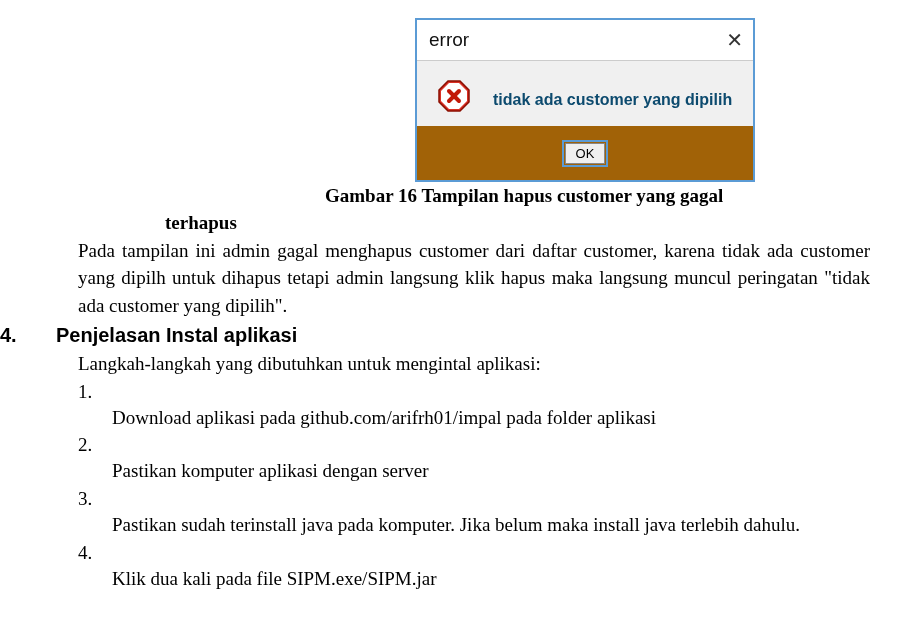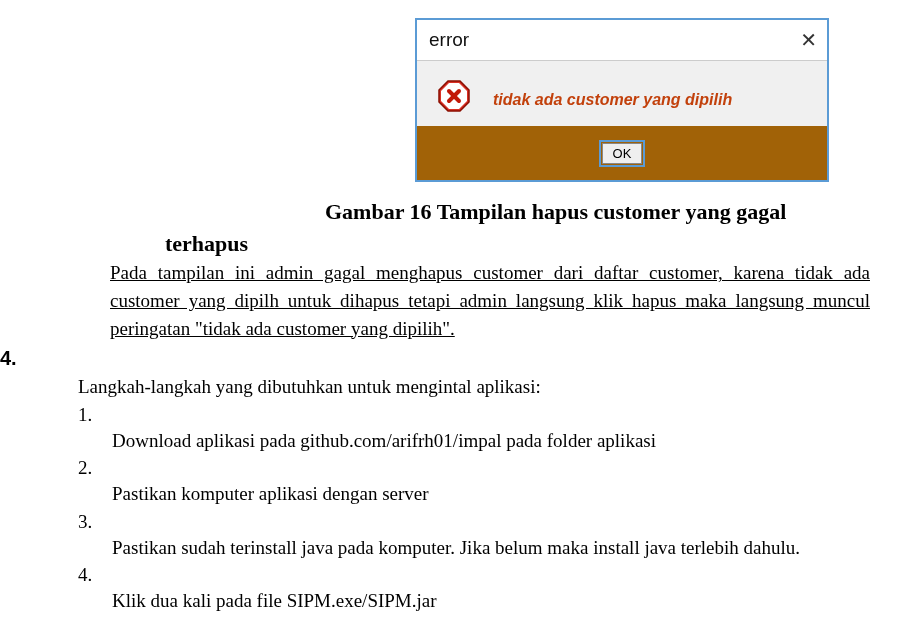--- a/index.html
+++ b/index.html
@@ -12,21 +12,21 @@
       color: #000;
       background: #fff;
       padding: 10px 15px 10px 0;
       position: relative;
     }
 
     
     .dialog-wrap {
       margin-left: 415px;
       margin-top: 8px;
-      width: 414px;
+      width: 340px;
     }
     .dialog {
       border: 2px solid #5b9bd5;
       background: #f0f0f0;
       font-family: Tahoma, Arial, sans-serif;
     }
     .dialog-titlebar {
       display: flex;
       align-items: center;
       justify-content: space-between;
@@ -53,58 +53,55 @@
       align-items: center;
       gap: 22px;
       padding-left: 6px;
     }
     .error-icon {
       flex-shrink: 0;
     }
     .dialog-msg {
       font-size: 16px;
       font-weight: bold;
-      color: #c2410c;
-      font-style: italic;
+      color: #0c4a6e;
     }
     .dialog-buttons {
       text-align: center;
       padding: 12px 0 14px 0;
       background: #a16207;
     }
     .ok-btn {
       font-family: Tahoma, Arial, sans-serif;
       font-size: 13px;
       padding: 2px 10px;
       background: #efefef;
       border: 1px solid #888;
       outline: 2px solid #5b9bd5;
       outline-offset: 1px;
       cursor: pointer;
     }
 
     
     .caption {
       font-weight: bold;
-      font-size: 22px;
-      margin-top: 14px;
+      font-size: 19px;
     }
     .caption-line1 {
       padding-left: 325px;
     }
     .caption-line2 {
       padding-left: 165px;
     }
 
     
     .para {
-      padding-left: 110px;
+      padding-left: 78px;
       padding-right: 20px;
       text-align: justify;
-      text-decoration: underline;
     }
 
     
     .sec4-head {
       display: flex;
       font-family: Arial, Helvetica, sans-serif;
       font-weight: bold;
       font-size: 20px;
       padding-left: 0;
       margin-top: 2px;
@@ -169,20 +166,21 @@
 
 <div class="caption">
   <div class="caption-line1">Gambar 16 Tampilan hapus customer yang gagal</div>
   <div class="caption-line2">terhapus</div>
 </div>
 
 <div class="para">Pada tampilan ini admin gagal menghapus customer dari daftar customer, karena tidak ada customer yang dipilh untuk dihapus tetapi admin langsung klik hapus maka langsung muncul peringatan "tidak ada customer yang dipilih".</div>
 
 <div class="sec4-head">
   <span class="sec4-num">4.</span>
+  <span>Penjelasan Instal aplikasi</span>
 </div>
 
 <div class="sec4-body">
   <div class="sec4-intro">Langkah-langkah yang dibutuhkan untuk mengintal aplikasi:</div>
   <ol class="steps">
     <li class="step">
       <span class="step-num">1.</span>
       <span class="step-text">Download aplikasi pada github.com/arifrh01/impal pada folder aplikasi</span>
     </li>
     <li class="step">

